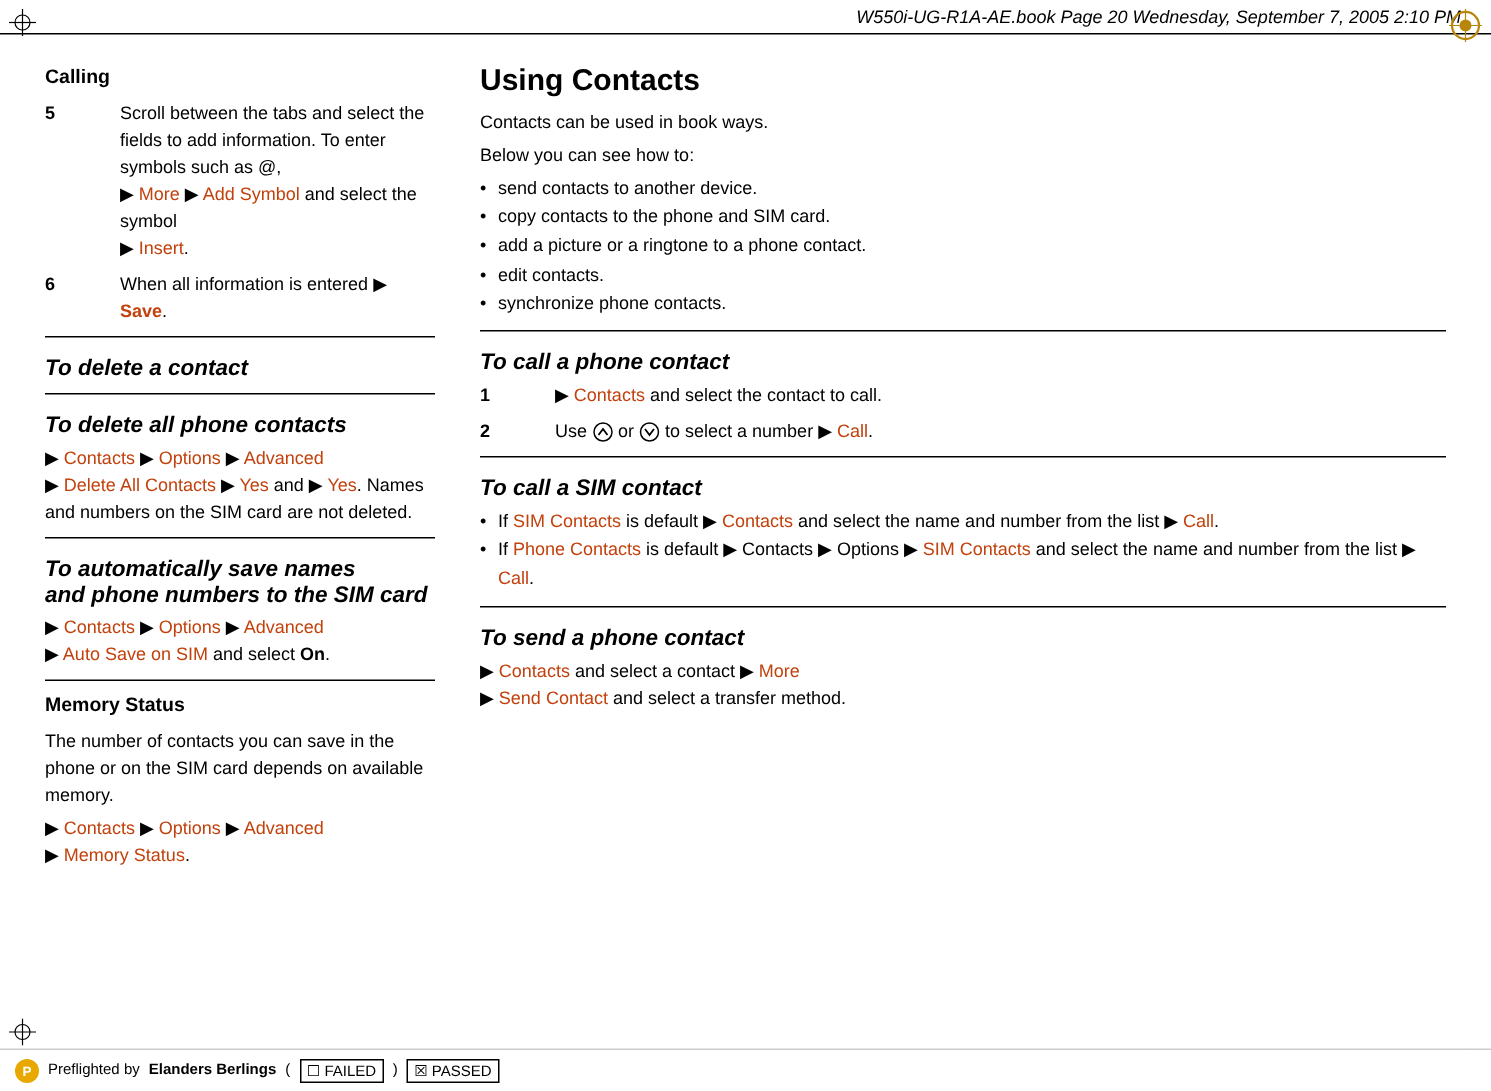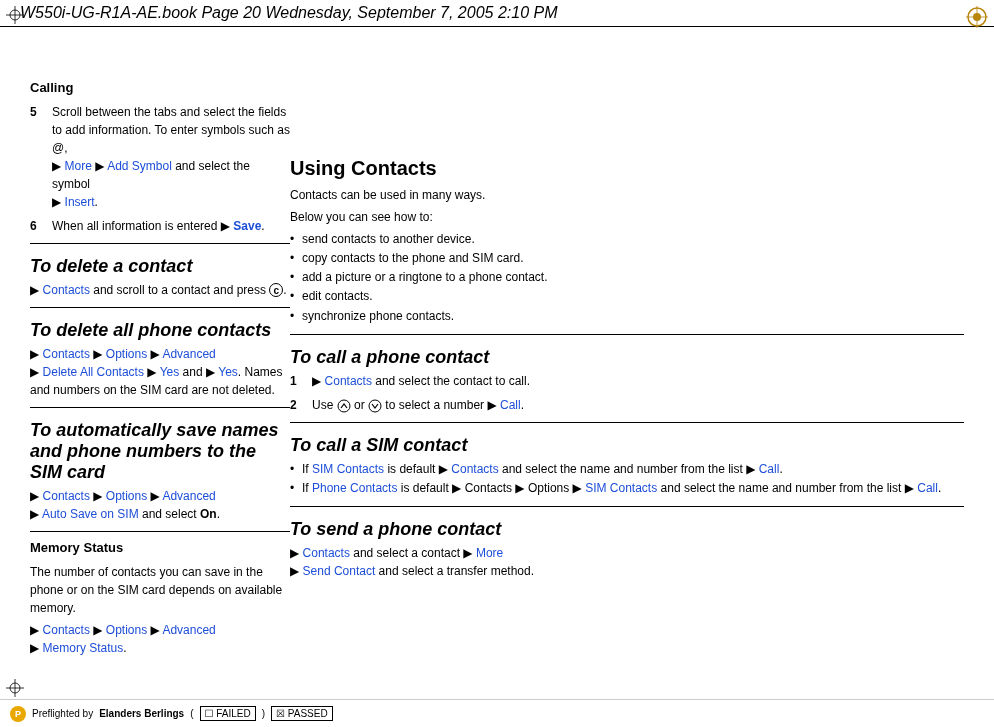--- a/index.html
+++ b/index.html
@@ -20,23 +20,23 @@
       height: 727px;
       background: #fff;
       position: relative;
     }
 
     
     .top-bar {
       border-bottom: 1px solid #000;
       padding: 4px 20px;
       display: flex;
-      justify-content: flex-start;
+      justify-content: flex-end;
       align-items: center;
-      font-size: 16px;
+      font-size: 12px;
       font-style: italic;
     }
 
     .corner-mark-tl {
       position: absolute;
       top: 6px;
       left: 6px;
       width: 18px;
       height: 18px;
     }
@@ -63,22 +63,22 @@
       right: 6px;
       width: 22px;
       height: 22px;
     }
 
     
     .content-area {
       display: flex;
       padding: 0 30px;
       padding-top: 10px;
+      gap: 30px;
       height: calc(100% - 60px);
-      align-items: center;
     }
 
     
     .left-column {
       width: 260px;
       flex-shrink: 0;
       padding-top: 10px;
     }
 
     
@@ -112,40 +112,41 @@
       line-height: 1.5;
     }
 
     .numbered-item .num {
       font-weight: bold;
       min-width: 14px;
     }
 
     .numbered-item .text {
       flex: 1;
+      margin-left: 28px;
     }
 
     
     .section-title {
       font-weight: bold;
       font-style: italic;
-      font-size: 18px;
+      font-size: 15px;
       margin-top: 12px;
       margin-bottom: 4px;
     }
 
     .section-body {
       font-size: 12px;
       line-height: 1.5;
       margin-bottom: 4px;
     }
 
     
     .menu-ref {
-      color: #1d4ed8;
+      color: #c2410c;
       font-weight: normal;
     }
 
     
     .bold-ref {
       font-weight: bold;
     }
 
     
     .main-heading {
@@ -298,23 +299,20 @@
       <div class="numbered-item">
         <span class="num">6</span>
         <span class="text">
           When all information is entered ▶ <span class="menu-ref bold-ref">Save</span>.
         </span>
       </div>
 
       <hr class="divider-line">
 
       <div class="section-title">To delete a contact</div>
-      <div class="section-body">
-        ▶ <span class="menu-ref">Contacts</span> and scroll to a contact and press <span class="circle-c">c</span>.
-      </div>
 
       <hr class="divider-line">
 
       <div class="section-title">To delete all phone contacts</div>
       <div class="section-body">
         ▶ <span class="menu-ref">Contacts</span> ▶ <span class="menu-ref">Options</span> ▶ <span class="menu-ref">Advanced</span><br>
         ▶ <span class="menu-ref">Delete All Contacts</span> ▶ <span class="menu-ref">Yes</span> and ▶ <span class="menu-ref">Yes</span>. Names and numbers on the SIM card are not deleted.
       </div>
 
       <hr class="divider-line">
@@ -333,21 +331,21 @@
         ▶ <span class="menu-ref">Contacts</span> ▶ <span class="menu-ref">Options</span> ▶ <span class="menu-ref">Advanced</span><br>
         ▶ <span class="menu-ref">Memory Status</span>.
       </div>
 
     </div>
 
     <div class="right-column">
 
       <div class="main-heading">Using Contacts</div>
 
-      <div class="intro-text">Contacts can be used in many ways.</div>
+      <div class="intro-text">Contacts can be used in book ways.</div>
       <div class="intro-text">Below you can see how to:</div>
 
       <ul class="bullet-list">
         <li>send contacts to another device.</li>
         <li>copy contacts to the phone and SIM card.</li>
         <li>add a picture or a ringtone to a phone contact.</li>
         <li>edit contacts.</li>
         <li>synchronize phone contacts.</li>
       </ul>
 

